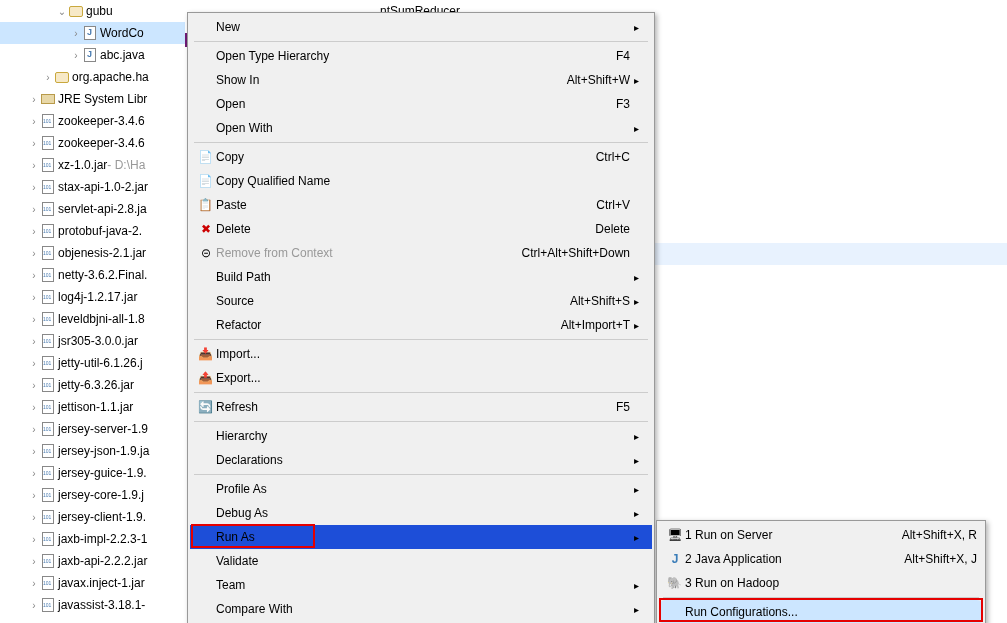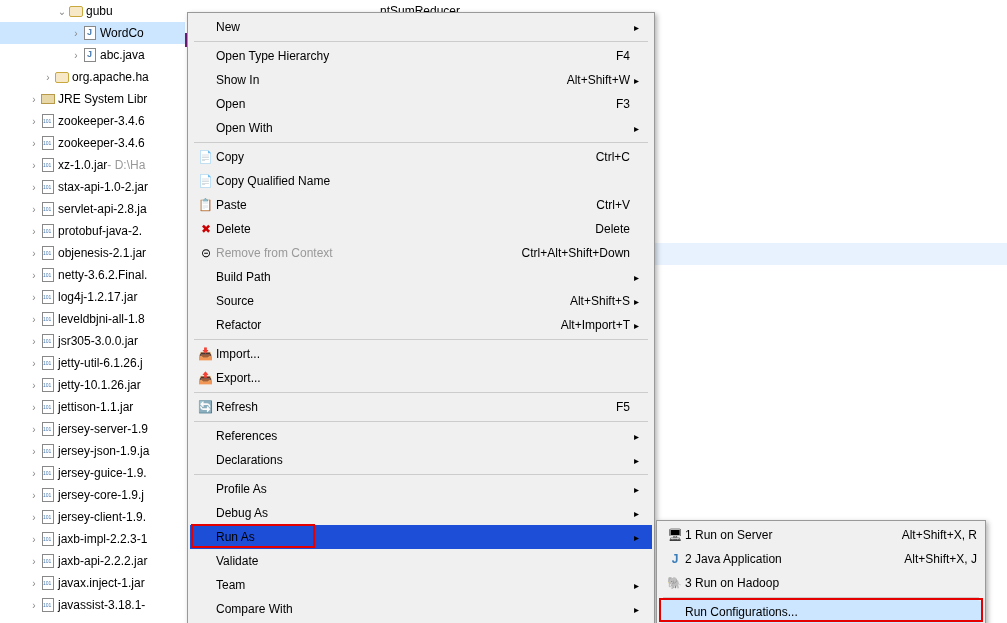--- a/index.html
+++ b/index.html
@@ -167,21 +167,21 @@
         <span class="icon">
           <span class="ic-jar"></span>
         </span>
         <span class="label">jetty-util-6.1.26.j</span>
       </div>
       <div class="tree-item" style="padding-left: 28px;">
         <span class="arrow">›</span>
         <span class="icon">
           <span class="ic-jar"></span>
         </span>
-        <span class="label">jetty-10.1.26.jar</span>
+        <span class="label">jetty-6.3.26.jar</span>
       </div>
       <div class="tree-item" style="padding-left: 28px;">
         <span class="arrow">›</span>
         <span class="icon">
           <span class="ic-jar"></span>
         </span>
         <span class="label">jettison-1.1.jar</span>
       </div>
       <div class="tree-item" style="padding-left: 28px;">
         <span class="arrow">›</span>
@@ -350,21 +350,21 @@
     <div class="menu-sep"></div>
     <div class="menu-item">
       <span class="micon">🔄</span>
       <span class="mlabel">Refresh</span>
       <span class="mkey">F5</span>
       <span class="marrow"></span>
     </div>
     <div class="menu-sep"></div>
     <div class="menu-item">
       <span class="micon"></span>
-      <span class="mlabel">References</span>
+      <span class="mlabel">Hierarchy</span>
       <span class="mkey"></span>
       <span class="marrow">▸</span>
     </div>
     <div class="menu-item">
       <span class="micon"></span>
       <span class="mlabel">Declarations</span>
       <span class="mkey"></span>
       <span class="marrow">▸</span>
     </div>
     <div class="menu-sep"></div>

